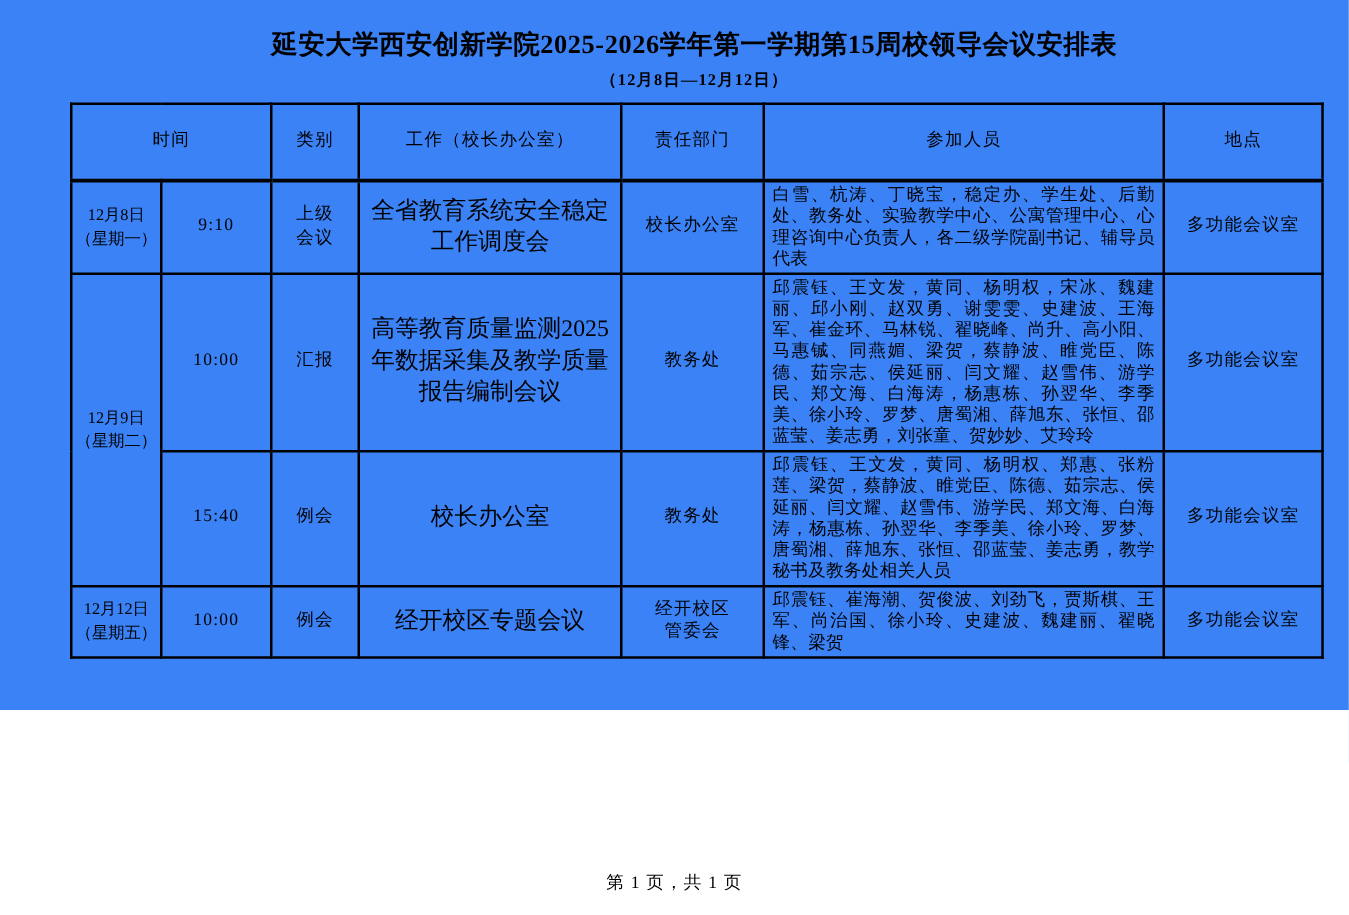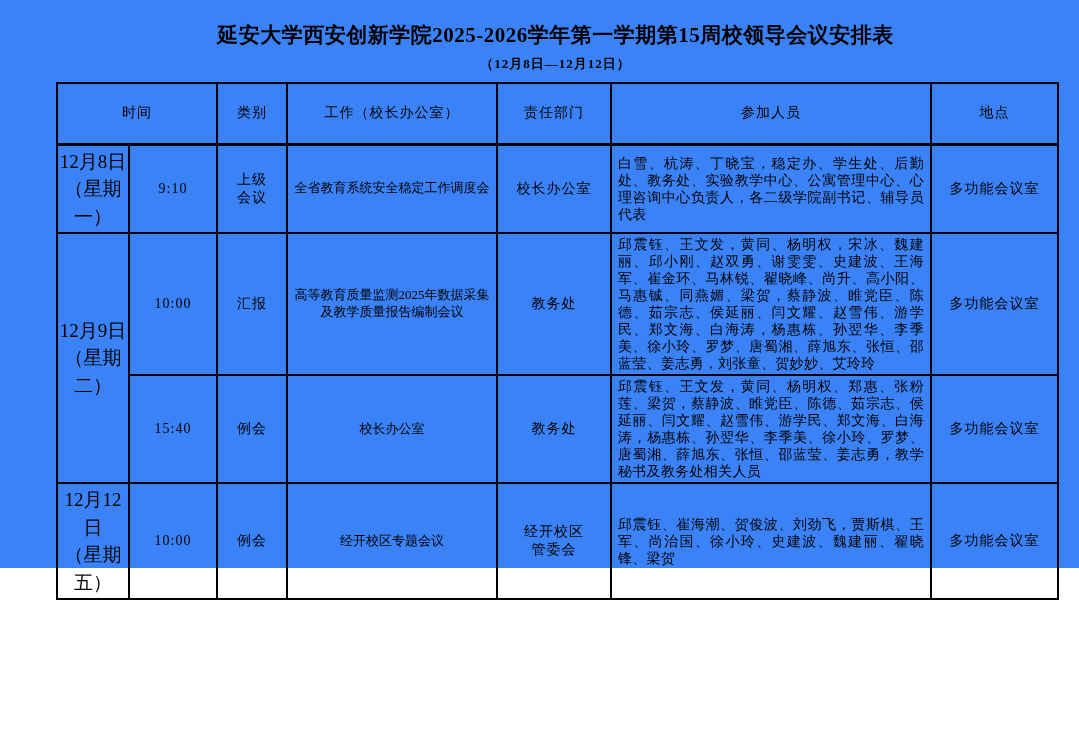--- a/index.html
+++ b/index.html
@@ -52,27 +52,27 @@
     line-height: 1.3;
     overflow: hidden;
   }
   tr.header-row { height: 61px; }
   .schedule th { border-bottom: 3px solid #000000; }
   tr.row1 { height: 67px; }
   tr.row2 { height: 134px; }
   tr.row3 { height: 95px; }
   tr.row4 { height: 55px; }
   td.date {
-    font-size: 19px;
+    font-size: 13px;
     padding: 2px 0;
     letter-spacing: 0;
     line-height: 1.45;
   }
   td.work {
-    font-size: 13px;
+    font-size: 19px;
     padding: 2px 1px;
     letter-spacing: 0;
   }
   td.participants {
     text-align: justify;
     text-align-last: left;
     padding: 2px 6px;
     line-height: 17px;
     letter-spacing: 0.3px;
     white-space: normal;
@@ -157,14 +157,15 @@
       <td>例会</td>
       <td class="work">经开校区专题会议</td>
       <td>经开校区
 管委会</td>
       <td class="participants">邱震钰、崔海潮、贺俊波、刘劲飞，贾斯棋、王军、尚治国、徐小玲、史建波、魏建丽、翟晓锋、梁贺</td>
       <td>多功能会议室</td>
     </tr>
   </tbody>
     </table>
 
+  <div class="footer">第 1 页，共 1 页</div>
 
 </div>
 
 </body></html>

